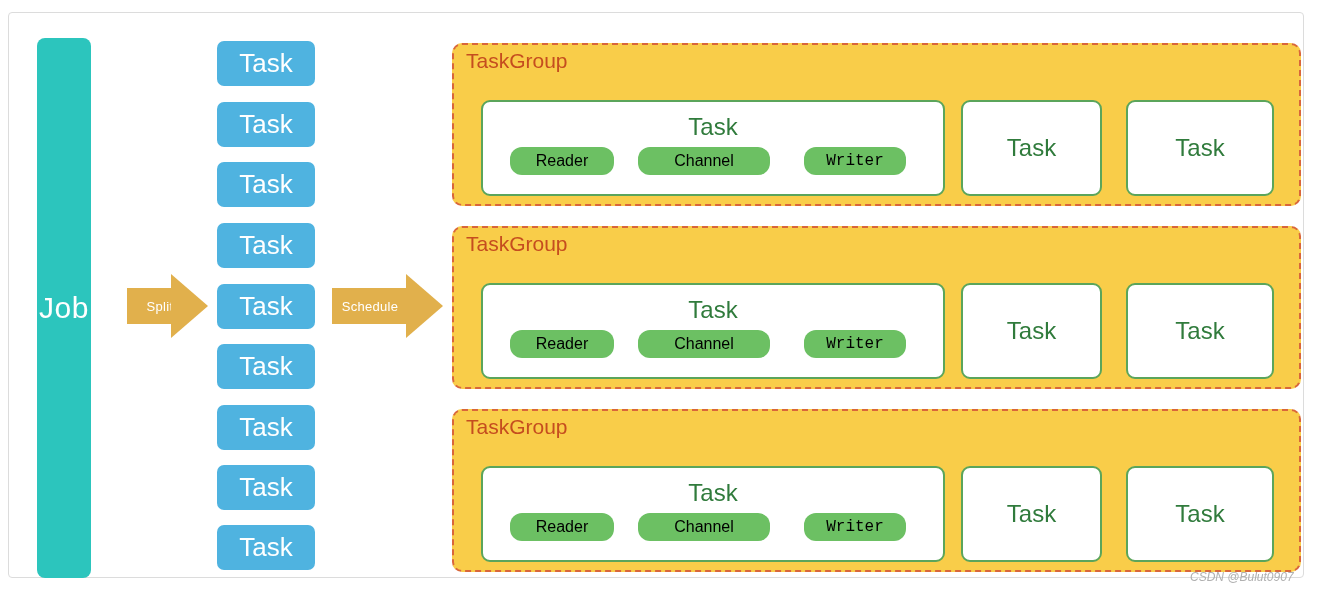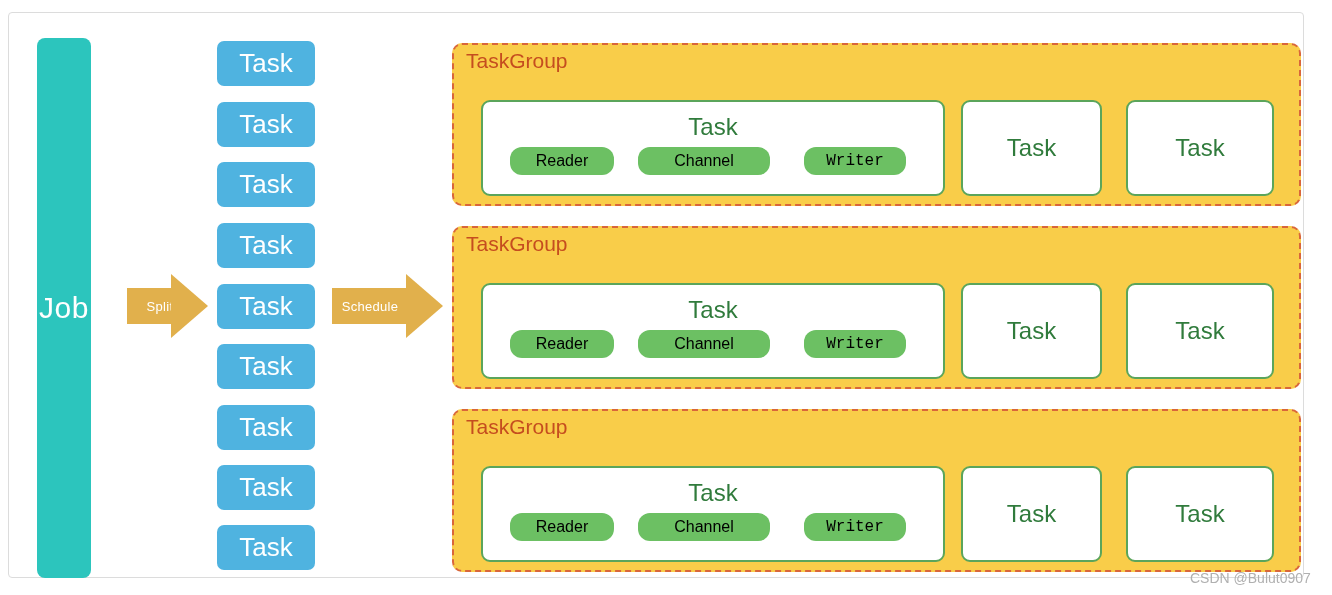--- a/index.html
+++ b/index.html
@@ -77,21 +77,21 @@
   .component-writer  { left: 321px; width: 102px; font-family: Liberation Mono, monospace; }
   .side-task-box {
     display: flex; align-items: center; justify-content: center;
     color: #307b3c; font-size: 24px; font-weight: 300;
   }
   .side-task-1 { left: 507px; width: 141px; }
   .side-task-2 { left: 672px; width: 148px; }
 
   .watermark {
     position: absolute; left: 1190px; top: 570px;
-    color: #b0b0b0; font-size: 14px; white-space: nowrap;
+    color: #b0b0b0; font-size: 12px; white-space: nowrap; font-style: italic;
   }
 </style>
 </head>
 <body>
 
 <div class="page">
   <div class="frame">
 
     <div class="job-block">
       <span>Job</span>

